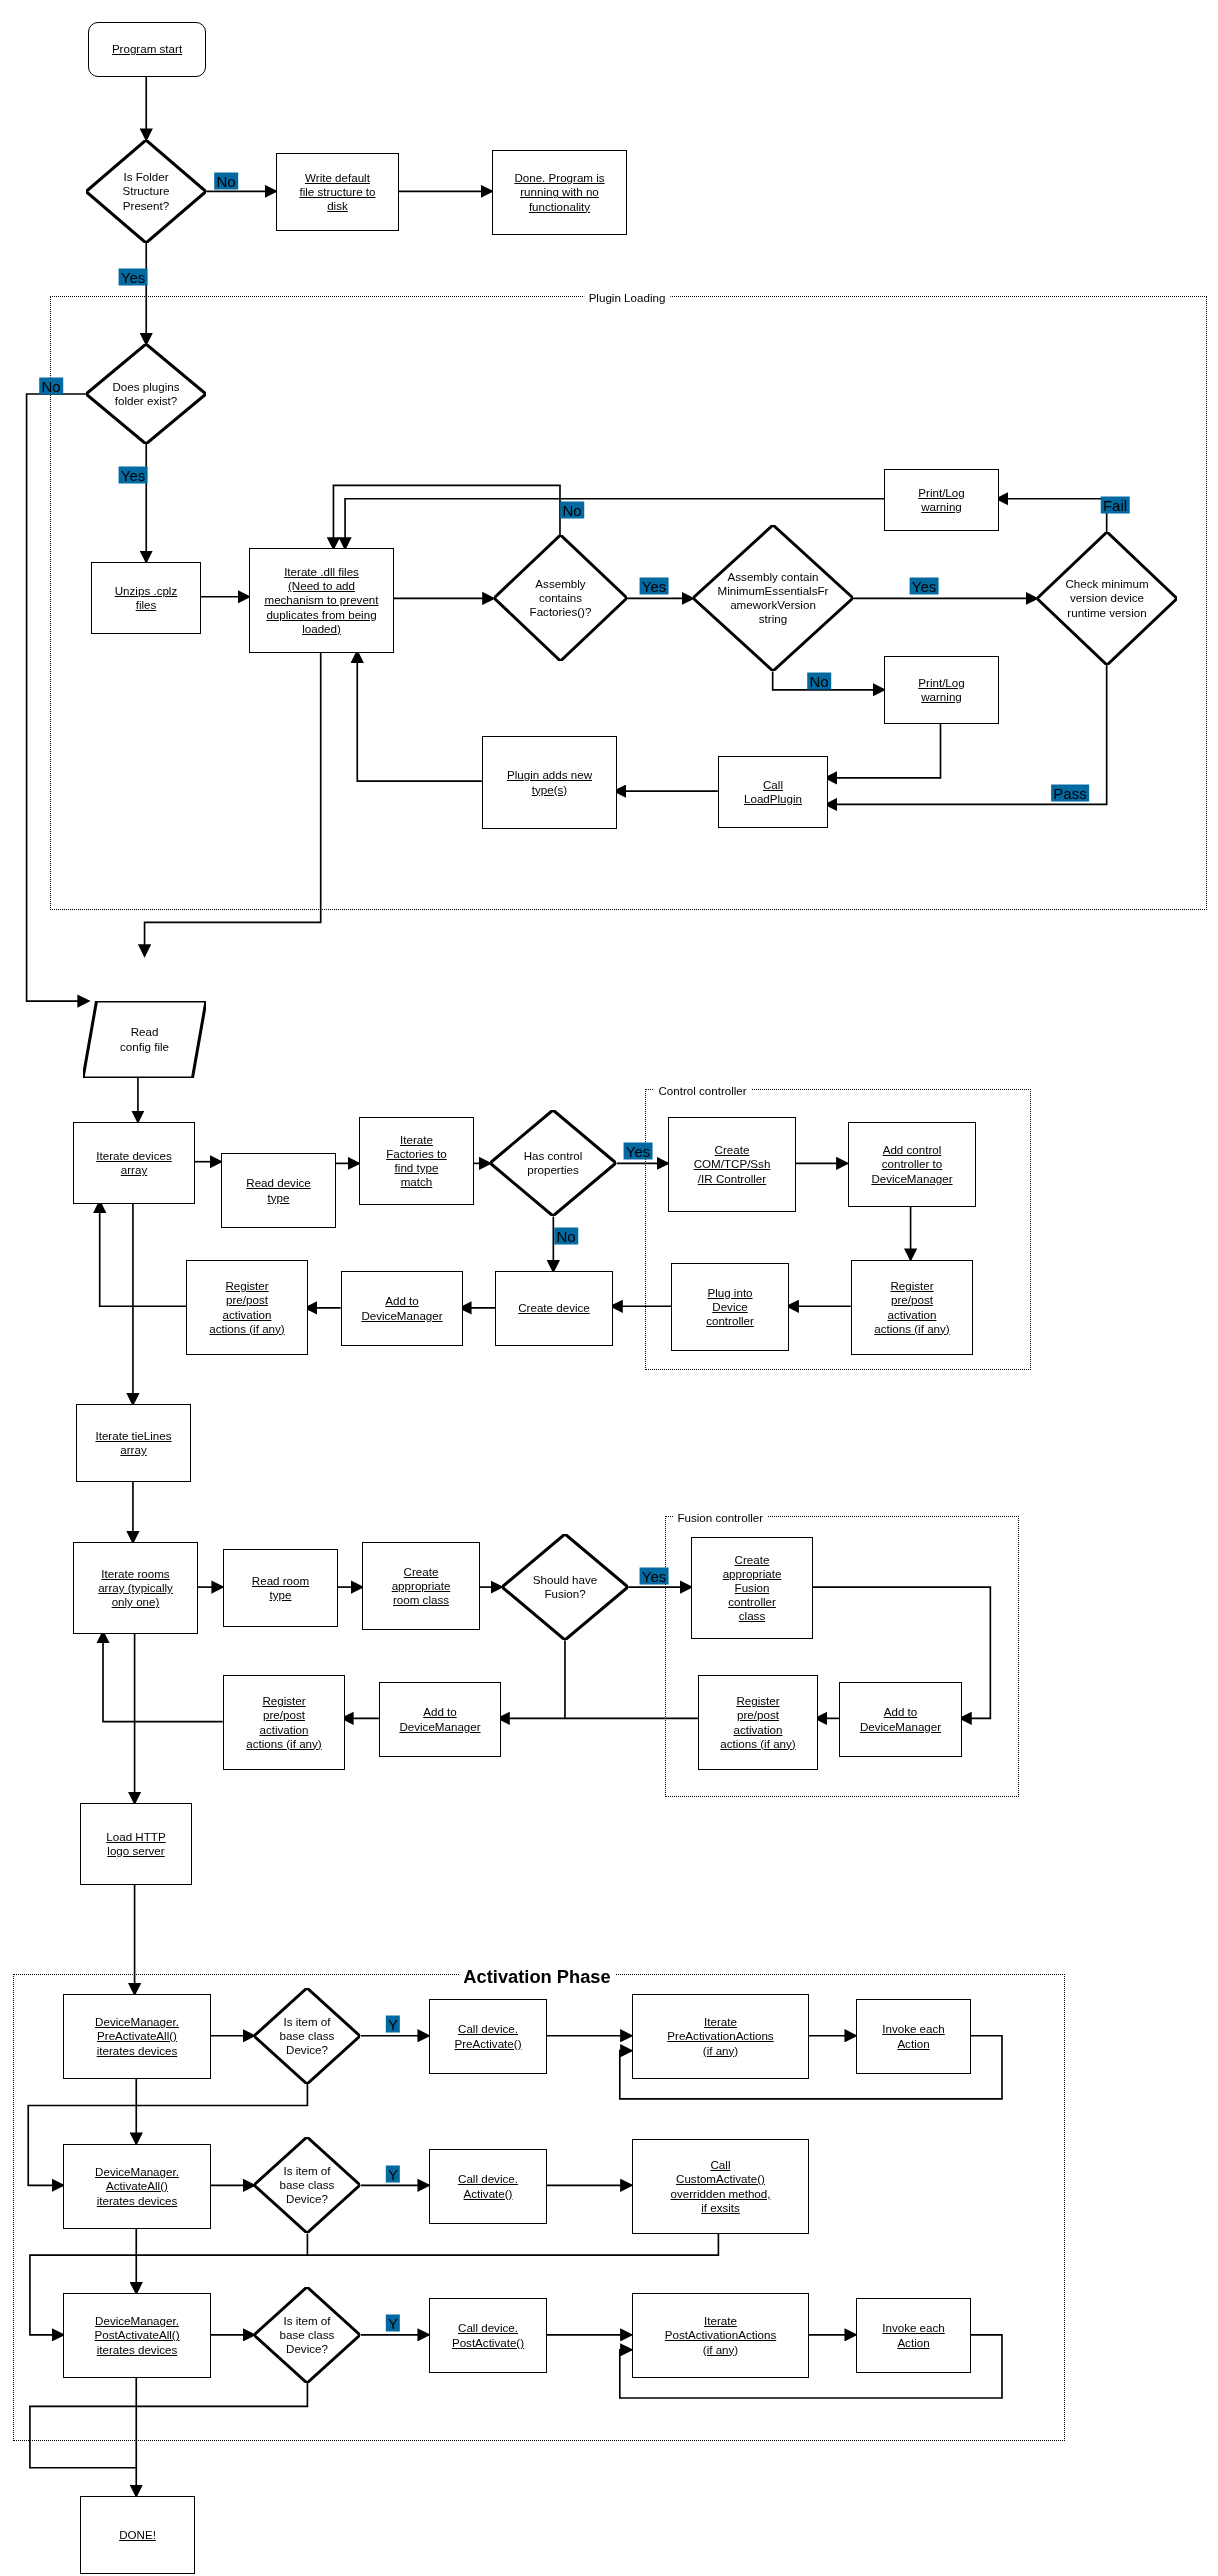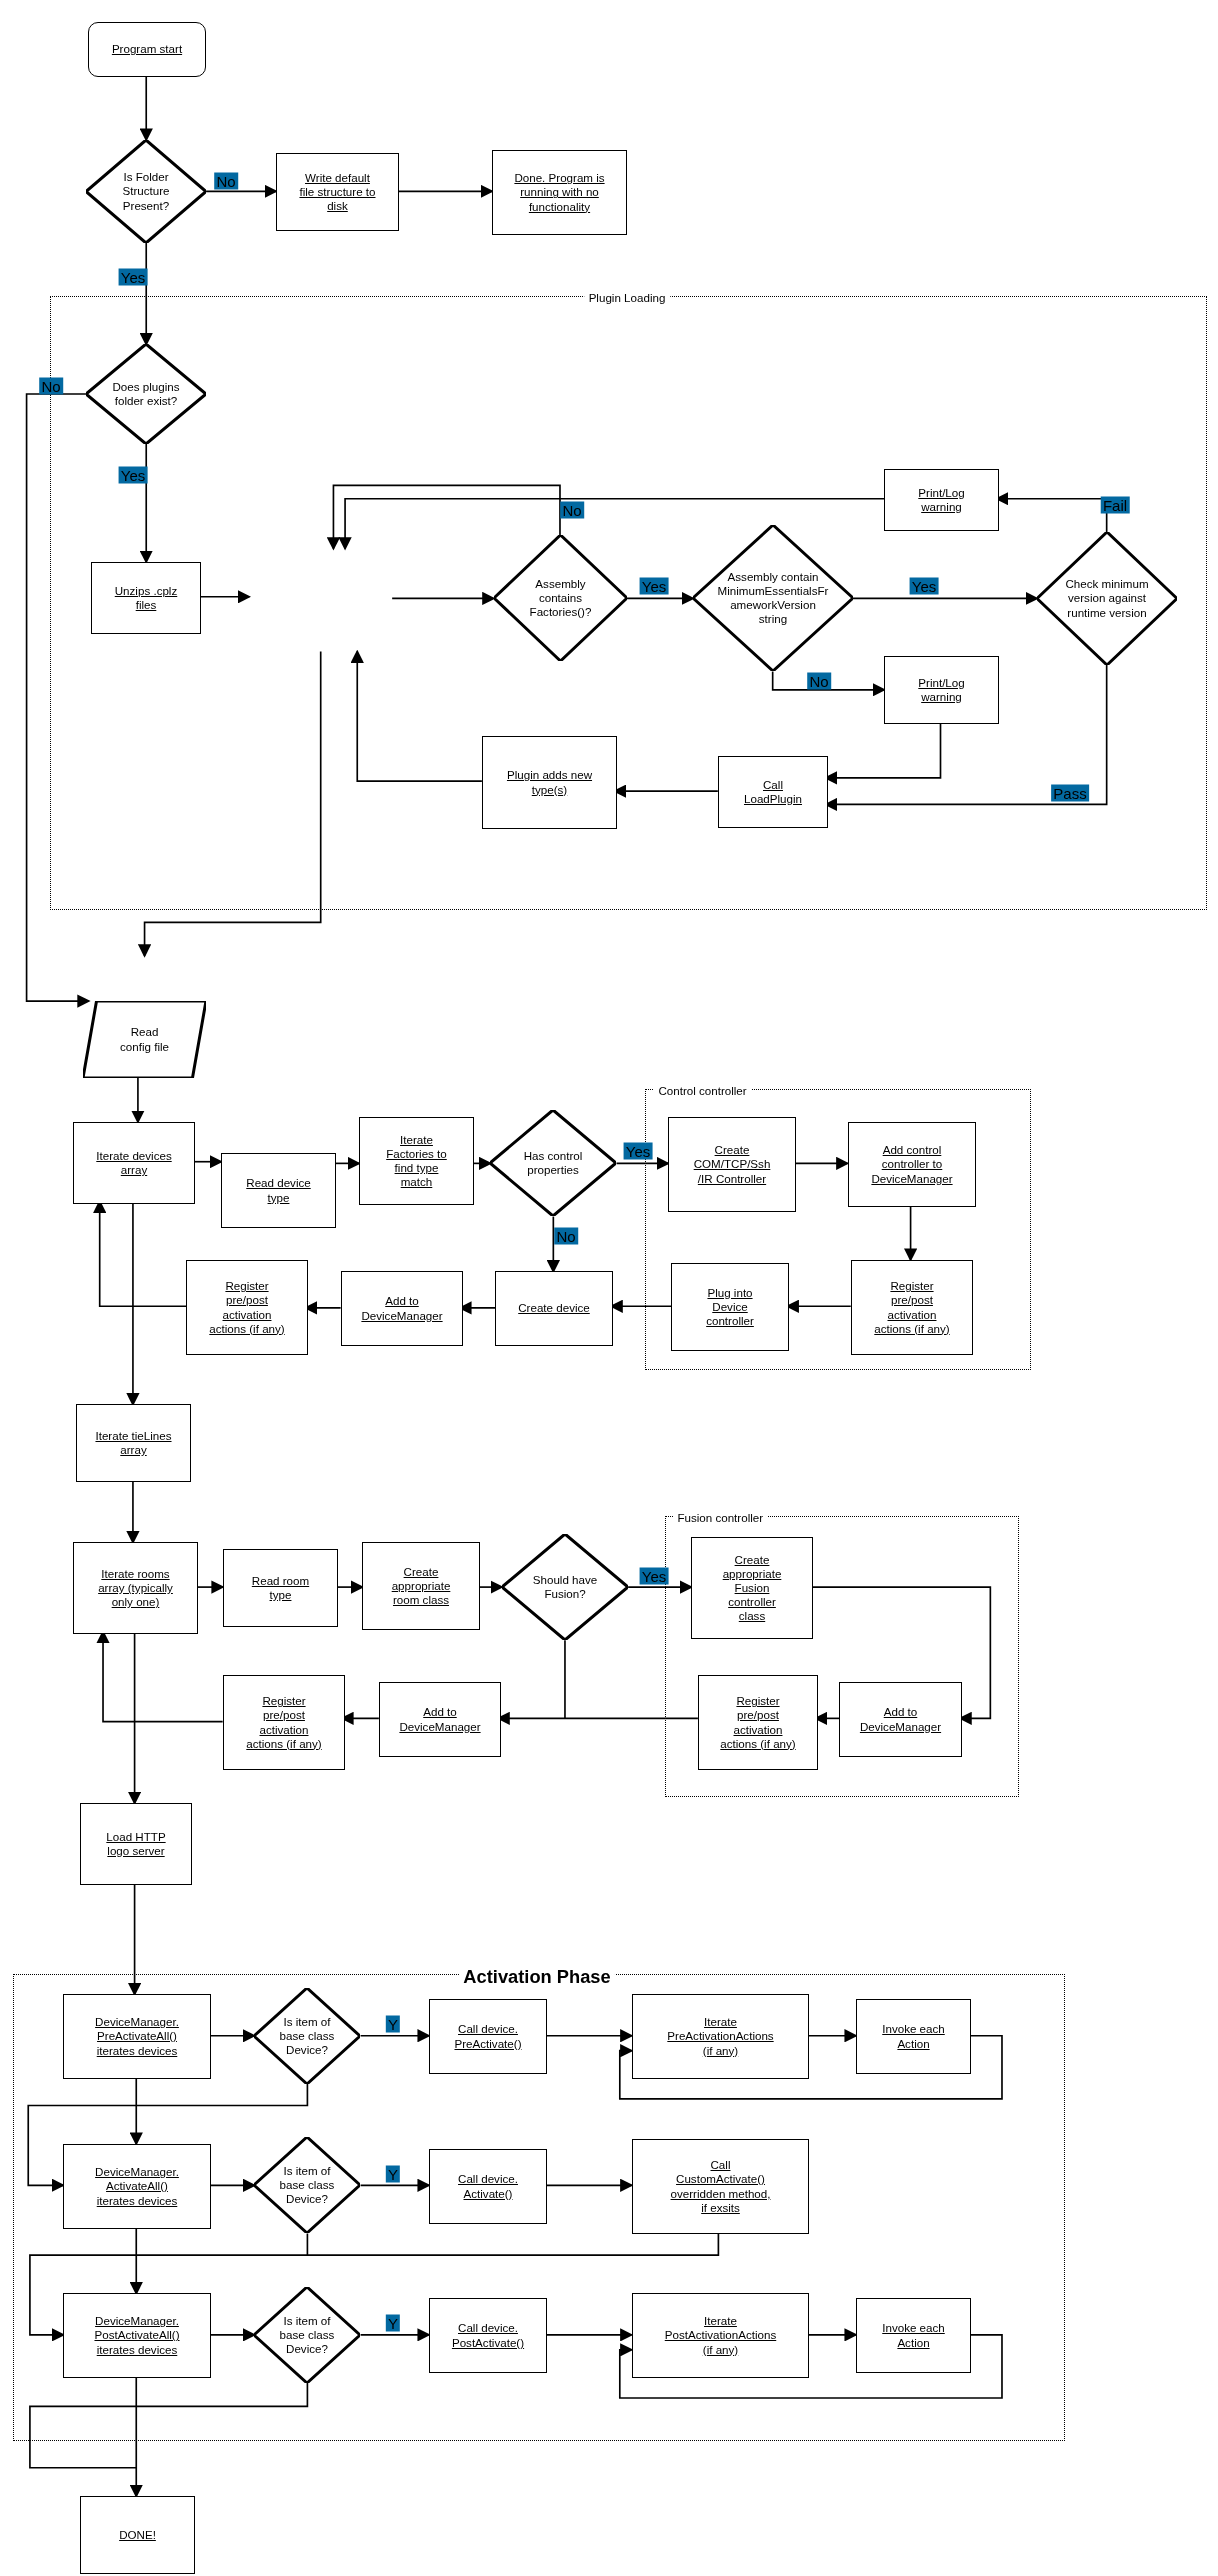--- a/index.html
+++ b/index.html
@@ -143,20 +143,27 @@
       </svg>
       <span class="txt">Does plugins
 folder exist?</span>
     </div>
 
   <div class="node box" style="left:91px;top:562px;width:108px;height:70px">
       <span class="txt">Unzips .cplz
 files</span>
     </div>
 
+  <div class="node box" style="left:249px;top:548px;width:143px;height:103px">
+      <span class="txt">Iterate .dll files
+(Need to add
+mechanism to prevent
+duplicates from being
+loaded)</span>
+    </div>
 
   <div class="node diamond" style="left:494px;top:535px;width:133px;height:126px">
       <svg class="shape" viewBox="0 0 100 100" preserveAspectRatio="none">
         <polygon points="50,0 100,50 50,100 0,50"></polygon>
       </svg>
       <span class="txt">Assembly
 contains
 Factories()?</span>
     </div>
 
@@ -168,21 +175,21 @@
 MinimumEssentialsFr
 ameworkVersion
 string</span>
     </div>
 
   <div class="node diamond" style="left:1037px;top:532px;width:140px;height:133px">
       <svg class="shape" viewBox="0 0 100 100" preserveAspectRatio="none">
         <polygon points="50,0 100,50 50,100 0,50"></polygon>
       </svg>
       <span class="txt">Check minimum
-version against
+version device
 runtime version</span>
     </div>
 
   <div class="node box" style="left:884px;top:469px;width:113px;height:60px">
       <span class="txt">Print/Log
 warning</span>
     </div>
 
   <div class="node box" style="left:884px;top:656px;width:113px;height:66px">
       <span class="txt">Print/Log

